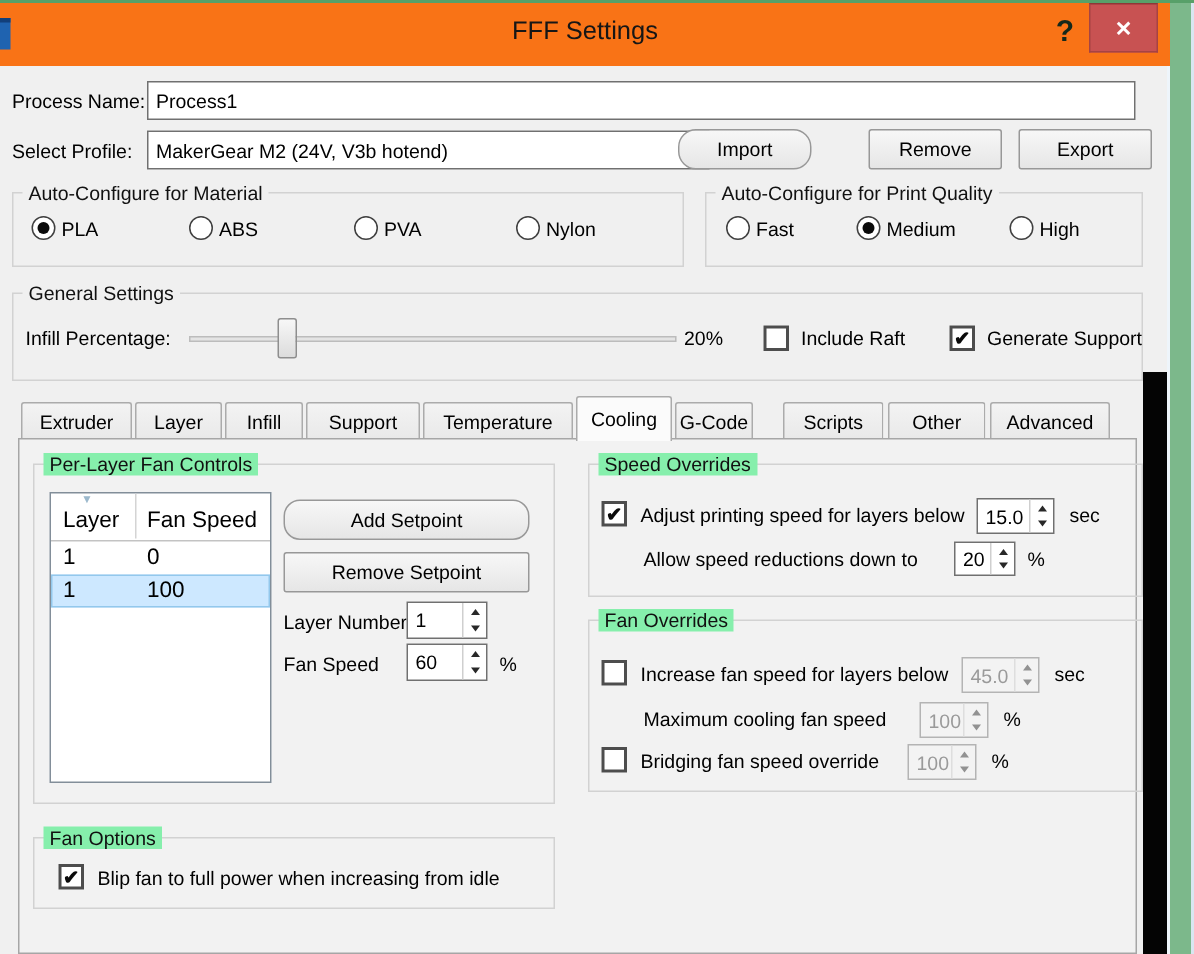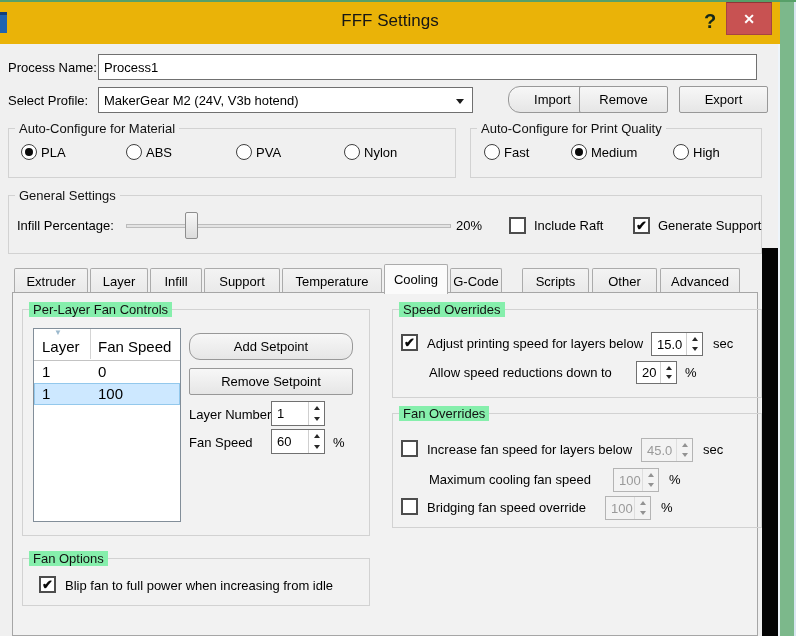--- a/index.html
+++ b/index.html
@@ -1,21 +1,21 @@
 <!DOCTYPE html>
 <html><head>
 <meta charset="utf-8">
 <style>
   html,body{margin:0;padding:0;}
   body{font-family:"Liberation Sans",sans-serif;}
   #screen{position:relative;width:796px;height:636px;background:#f0f0f0;overflow:hidden;}
   .lbl{position:absolute;font-size:13px;color:#000;white-space:nowrap;}
 
   
-  .titlebar{position:absolute;left:0;top:0;width:780px;height:44px;background:#eab308;}
+  .titlebar{position:absolute;left:0;top:0;width:780px;height:44px;background:#f97316;}
   .topline{position:absolute;left:0;top:0;width:796px;height:2px;background:#57a069;}
   .win-title{position:absolute;left:0;top:11px;width:780px;text-align:center;font-size:17px;color:#161616;}
   .help-btn{position:absolute;left:698px;top:6px;width:24px;height:30px;display:flex;align-items:center;justify-content:center;font-size:20px;font-weight:700;color:#14281b;}
   .close-btn{position:absolute;left:726px;top:2px;width:44px;height:31px;background:#c85252;border:1px solid #a64343;border-top-color:#8f3737;display:flex;align-items:center;justify-content:center;}
   .close-btn span{color:#fff;font-size:14px;font-weight:700;}
   .app-icon{position:absolute;left:0;top:12px;width:7px;height:18px;background:#1f63b0;border-top:3px solid #123f7a;}
 
   
   .green-band{position:absolute;left:780px;top:0;width:14px;height:636px;background:#7cb88b;}
   .band-edge{position:absolute;left:794px;top:0;width:2px;height:636px;background:#d9e6f1;}
@@ -93,21 +93,21 @@
   <div class="lbl" style="left:8px;top:60px;">Process Name:</div>
   <div class="field" style="left:98px;top:54px;width:659px;height:26px;">
     <span>Process1</span>
   </div>
 
   <div class="lbl" style="left:8px;top:93px;">Select Profile:</div>
   <div class="field" style="left:98px;top:87px;width:375px;height:26px;">
     <span>MakerGear M2 (24V, V3b hotend)</span>
     <i class="dd-arrow"></i>
   </div>
-  <div class="btn" style="left:508px;top:86px;width:89px;height:27px;border-radius:12px;">Import</div>
+  <div class="btn" style="left:452px;top:86px;width:89px;height:27px;border-radius:12px;">Import</div>
   <div class="btn" style="left:579px;top:86px;width:89px;height:27px;">Remove</div>
   <div class="btn" style="left:679px;top:86px;width:89px;height:27px;">Export</div>
 
   <div class="grp" style="left:8px;top:128px;width:448px;height:50px;">
     <div class="gt">Auto-Configure for Material</div>
     <div class="radio sel" style="left:12px;top:15px;"></div>
     <div class="lbl" style="left:32px;top:16px;">PLA</div>
     <div class="radio" style="left:117px;top:15px;"></div>
     <div class="lbl" style="left:137px;top:16px;">ABS</div>
     <div class="radio" style="left:227px;top:15px;"></div>

